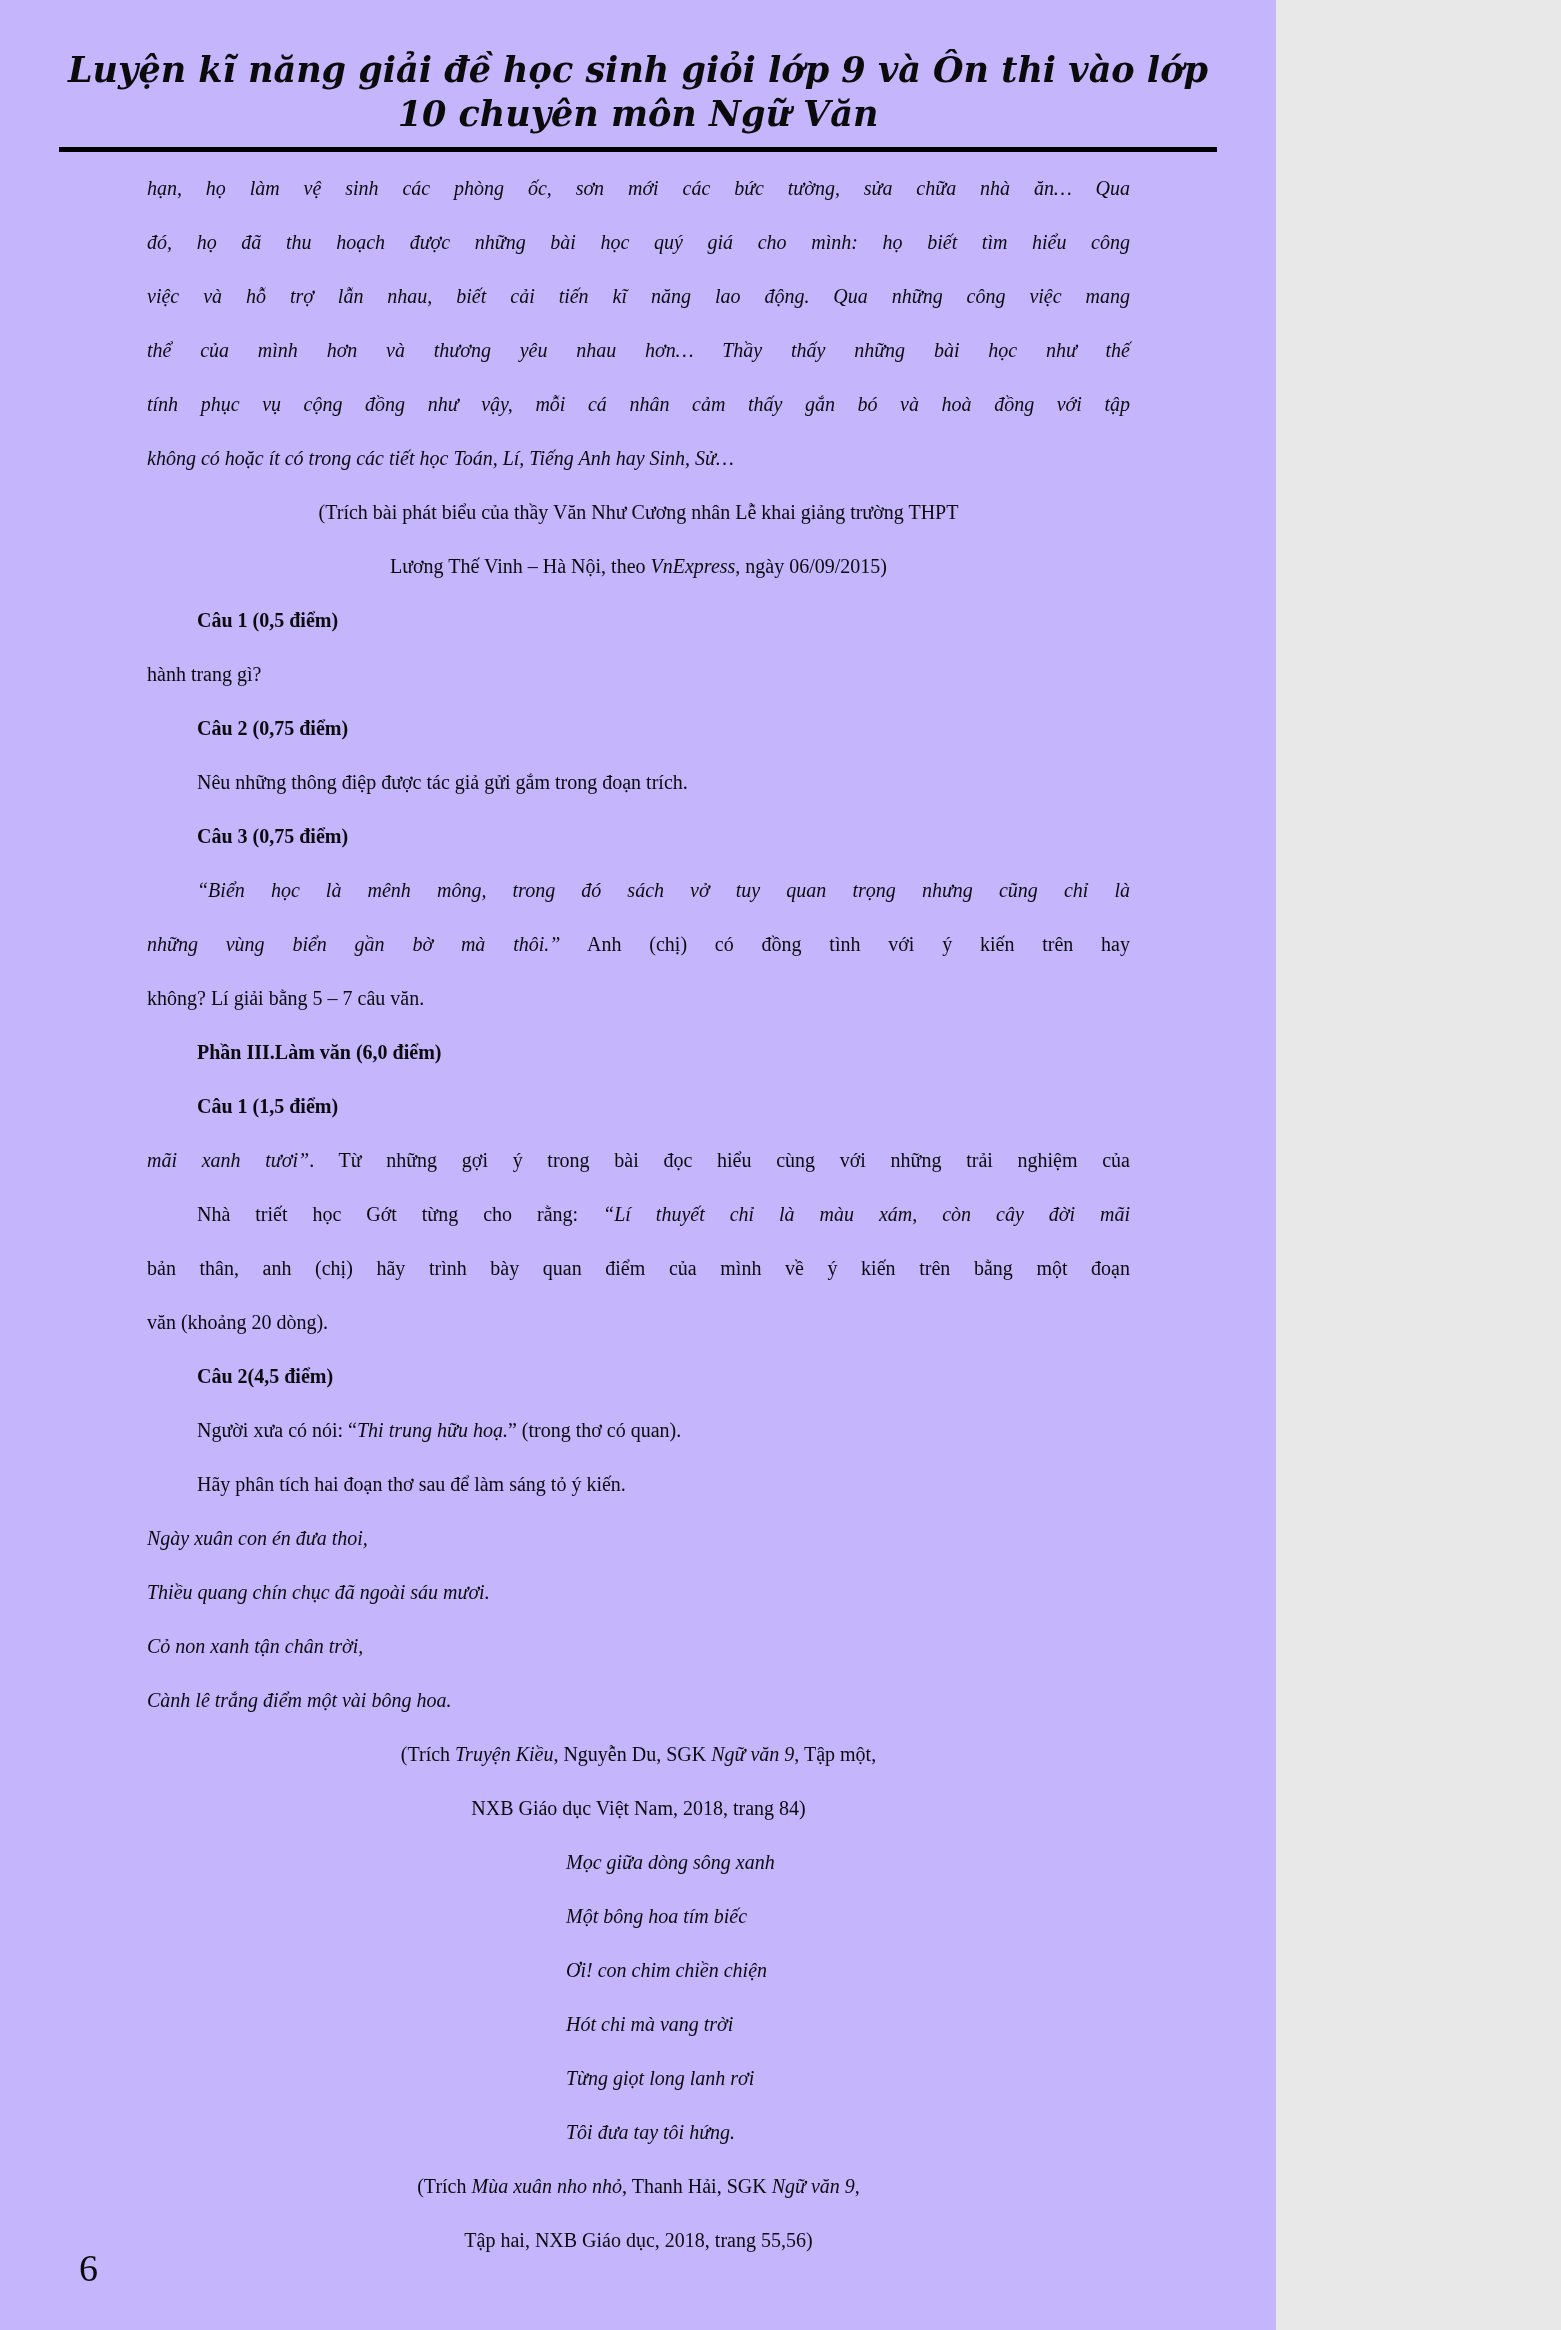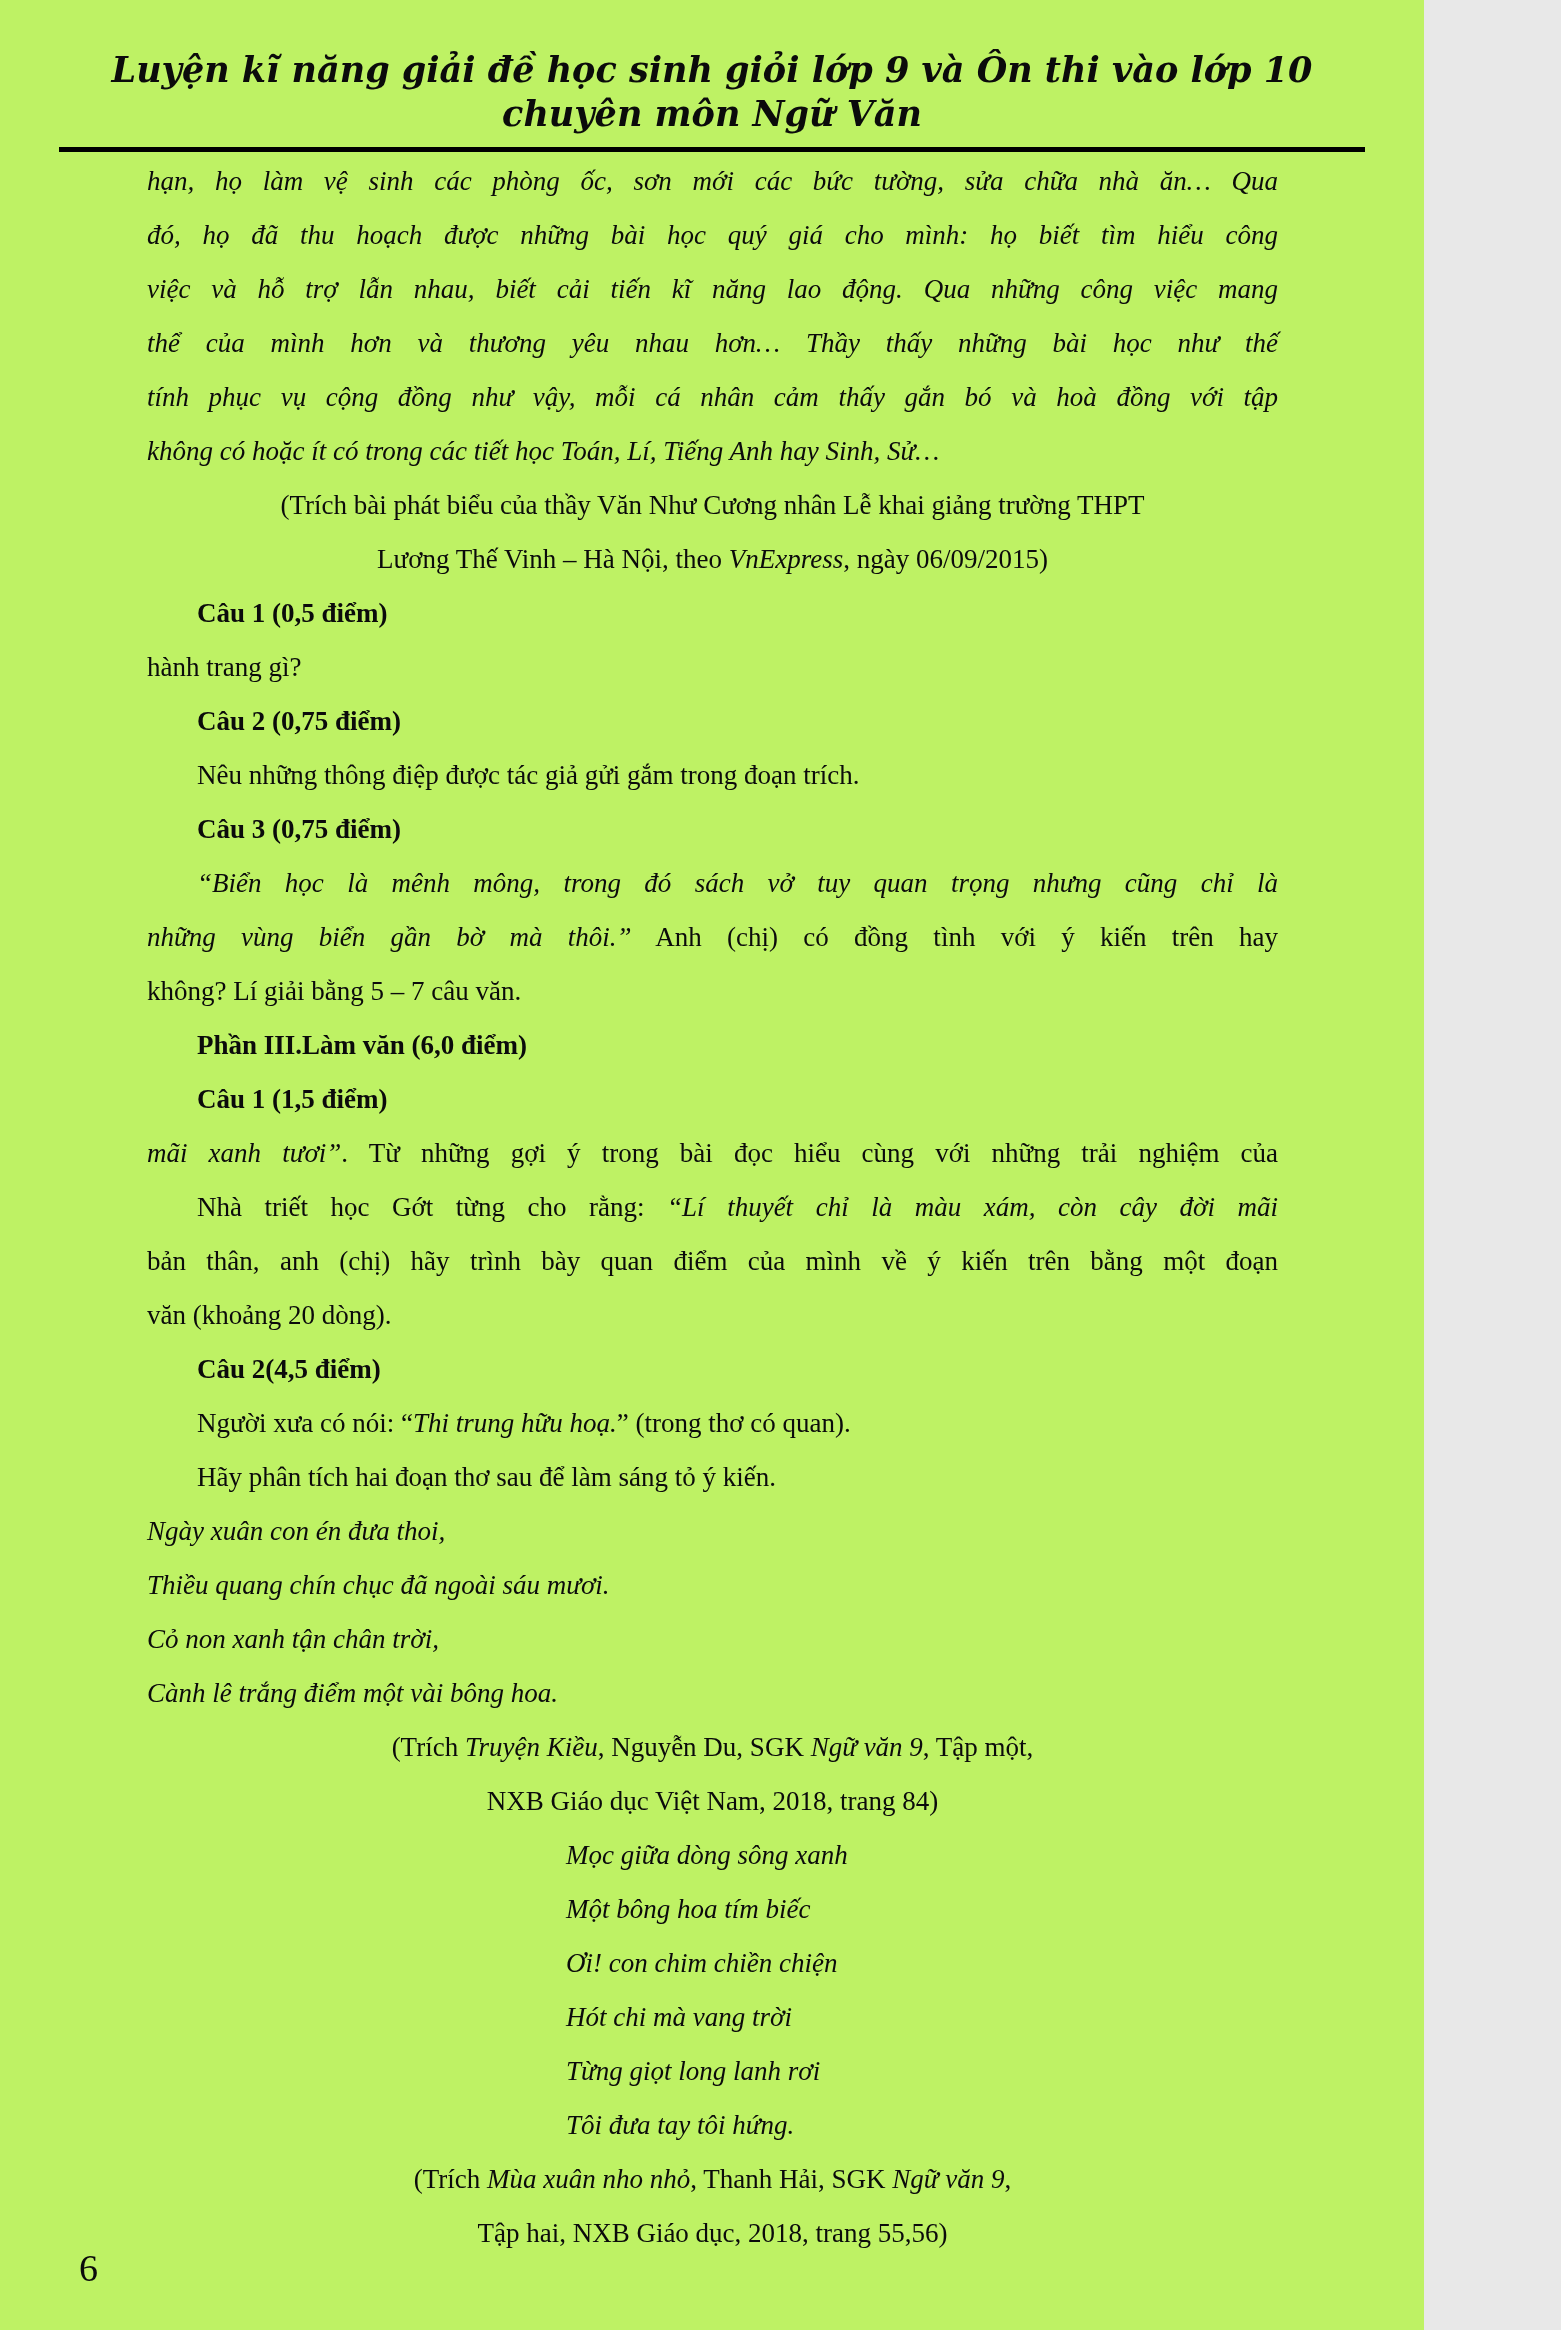--- a/index.html
+++ b/index.html
@@ -1,39 +1,39 @@
 <!DOCTYPE html>
 <html style="font-size:13.2px"><head>
 <meta charset="utf-8">
 <style>
   html,body{margin:0;padding:0;background:#e8e8e8;}
   .page{
     position:relative;
-    width:1424px;height:2330px;
-    background:#bef264;
+    width:1276px;height:2330px;
+    background:#c4b5fd;
     color:#0b0b0b;
     font-family:"Liberation Serif","DejaVu Serif",serif;
     overflow:hidden;
   }
   .running-header{
     position:absolute;
     left:59px;right:59px;top:48px;
     text-align:center;
     font-family:"DejaVu Serif","Liberation Serif",serif;
     font-style:italic;
     font-weight:bold;
     font-size:35px;
     line-height:1.25;
     padding-bottom:11.6px;
     border-bottom:5px solid #000;
   }
   .content{
     position:absolute;
-    left:147px;right:146px;top:154px;
-    font-size:27px;
+    left:147px;right:146px;top:161px;
+    font-size:20px;
     line-height:54px;
   }
   .tl{display:block;}
   .tl.j{text-align:justify;text-align-last:justify;}
   .tl.c{text-align:left;}
   .tl.r{text-align:center;}
   .tl.ind{padding-left:50px;}
   .tl.poem{padding-left:419px;}
   .it{font-style:italic;}
   .bd{font-weight:bold;}

